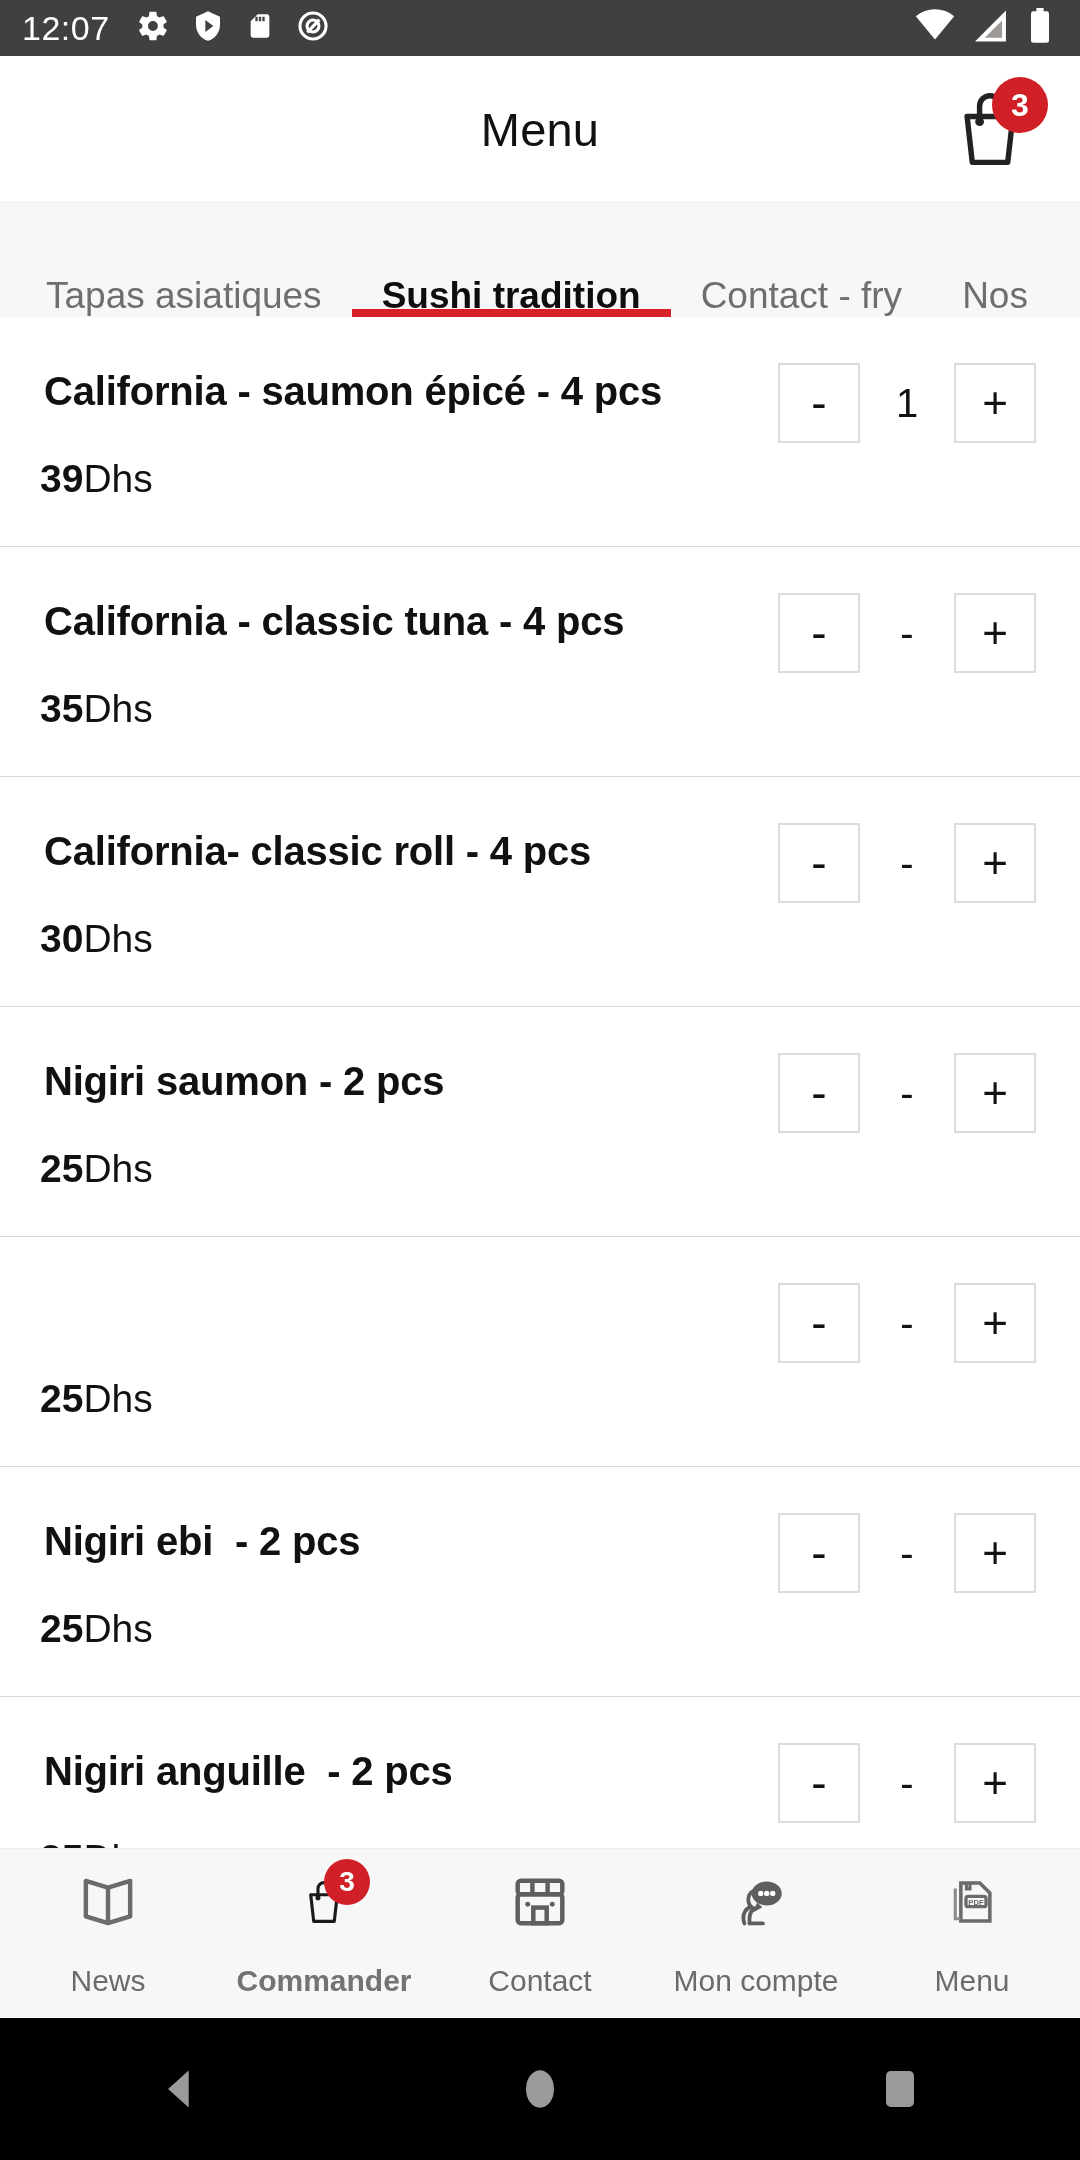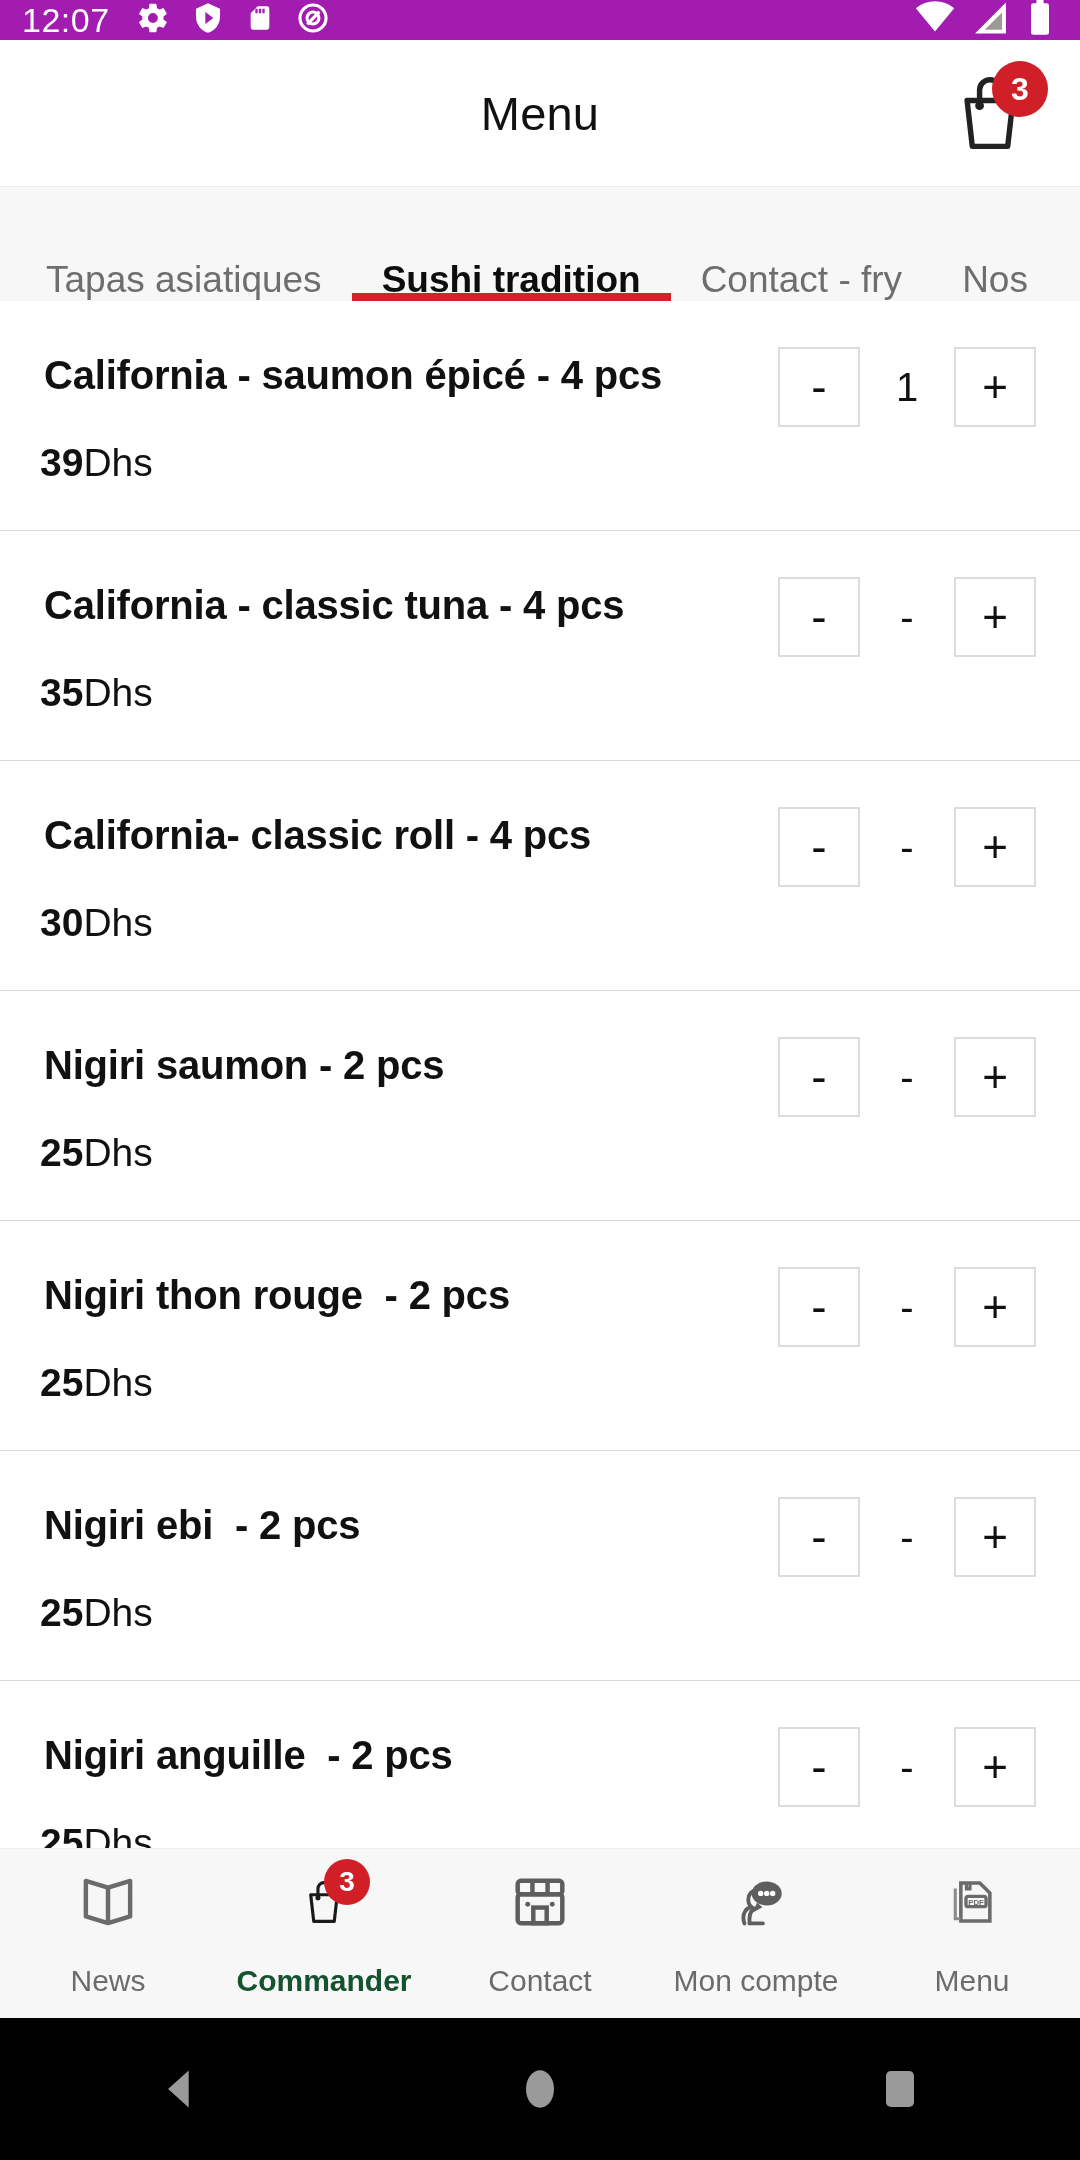--- a/index.html
+++ b/index.html
@@ -6,22 +6,22 @@
   html,body { width:1080px; height:2160px; }
   body {
     font-family:"Liberation Sans", sans-serif;
     background:#ffffff;
     overflow:hidden;
     position:relative;
   }
 
   
   .statusbar{
-    height:40px; width:1080px;
-    background:#a21caf;
+    height:56px; width:1080px;
+    background:#404040;
     display:flex; align-items:center;
     padding:0 22px;
     color:#ffffff;
   }
   .sb-time{
     font-size:34px; letter-spacing:.5px;
     color:#ffffff; font-weight:400;
     margin-right:26px;
   }
   .sb-left-icons{ display:flex; align-items:center; gap:22px; }
@@ -151,21 +151,21 @@
     position:relative;
   }
   .nav-ico{
     height:66px; width:72px;
     display:flex; align-items:center; justify-content:center;
     position:relative;
   }
   .nav-label{
     font-size:30px; color:#6b6b6b;margin-top:19px;
   }
-  .nav-item.active .nav-label{ color:#14532d; font-weight:700; }
+  .nav-item.active .nav-label{ color:#737373; font-weight:700; }
   .nav-badge{
     position:absolute;
     right:-10px; top:-10px;
     width:46px; height:46px; border-radius:50%;
     background:#d01f26; color:#ffffff;
     font-size:28px; font-weight:700;
     display:flex; align-items:center; justify-content:center;
     z-index:4;
   }
 
@@ -285,21 +285,20 @@
     <div class="row-name">Nigiri saumon - 2 pcs</div>
     <div class="row-price"><span class="amt">25</span><span class="cur">Dhs</span></div>
     <div class="stepper">
       <div class="st-btn minus">-</div>
       <div class="st-qty">-</div>
       <div class="st-btn">+</div>
     </div>
   </div>
 
   <div class="row">
-    <div class="row-name">Nigiri thon rouge  - 2 pcs</div>
     <div class="row-price"><span class="amt">25</span><span class="cur">Dhs</span></div>
     <div class="stepper">
       <div class="st-btn minus">-</div>
       <div class="st-qty">-</div>
       <div class="st-btn">+</div>
     </div>
   </div>
 
   <div class="row">
     <div class="row-name">Nigiri ebi  - 2 pcs</div>

